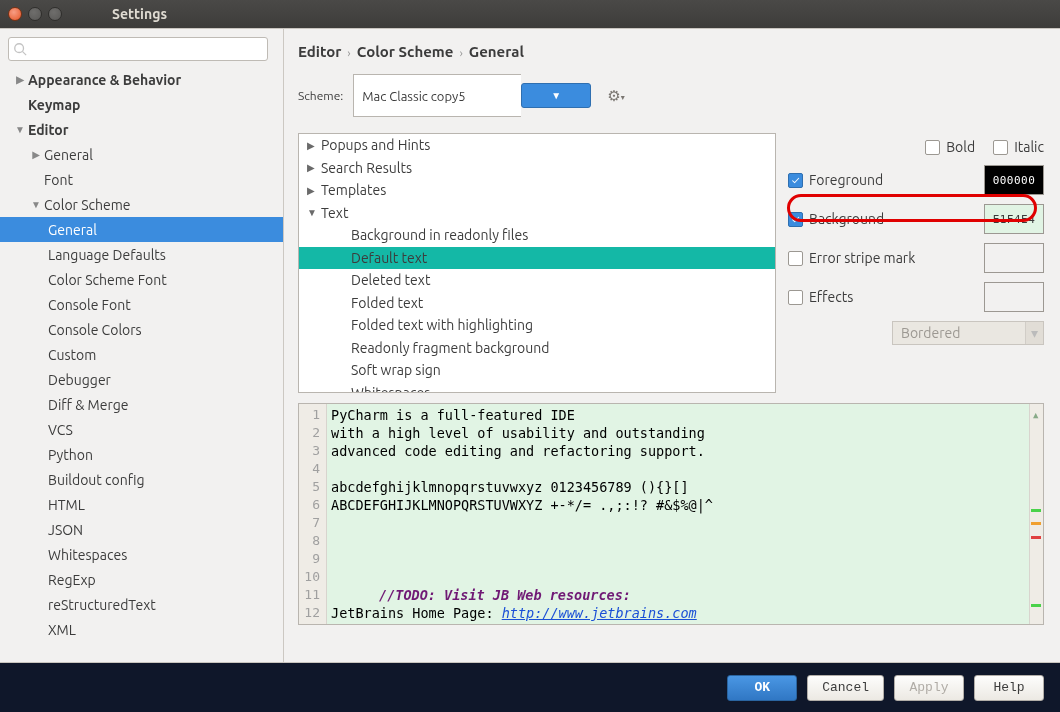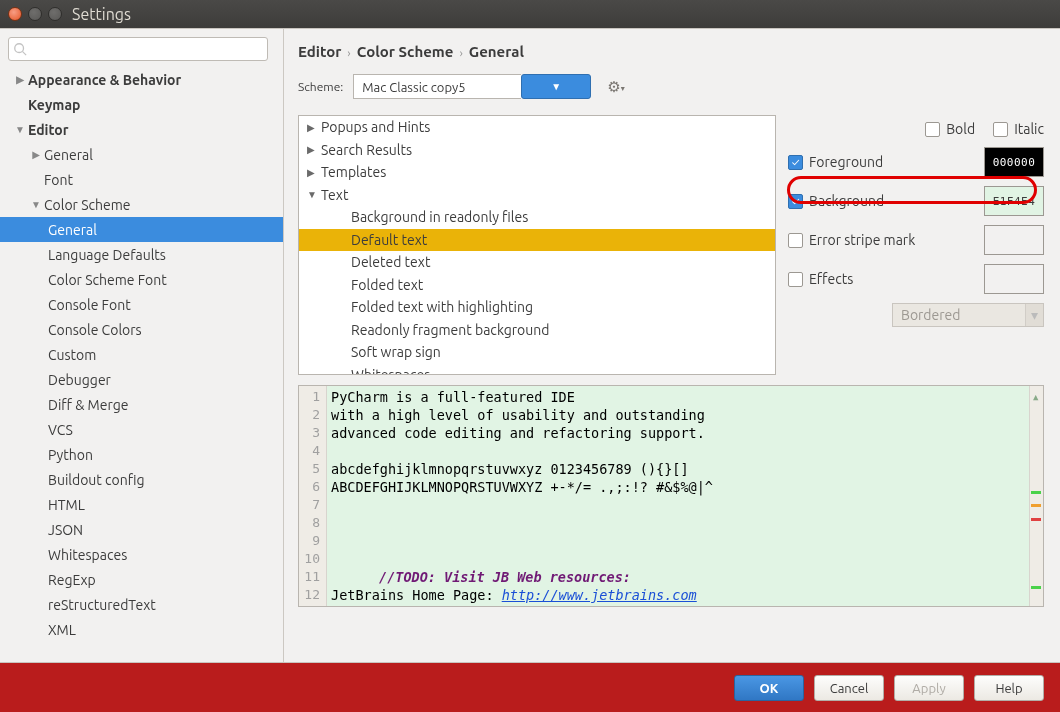--- a/index.html
+++ b/index.html
@@ -4,21 +4,21 @@
 <style>
 * { box-sizing: border-box; margin: 0; padding: 0; }
 body { font-family: "Ubuntu", "Segoe UI", sans-serif; font-size: 13px; background: #f2f1f0; color: #3c3c3c; width: 1060px; height: 712px; overflow: hidden; position: relative; }
 
 
 .titlebar { height: 28px; background: linear-gradient(#4a4947, #3d3c3a); display: flex; align-items: center; padding: 0 8px; color: #dfdbd2; }
 .titlebar .dots { display: flex; gap: 6px; margin-right: 10px; }
 .titlebar .dot { width: 14px; height: 14px; border-radius: 50%; display: inline-block; }
 .dot.close { background: radial-gradient(circle at 40% 35%, #f79d84, #e55627); border:1px solid #7a3113; }
 .dot.min, .dot.max { background: radial-gradient(circle at 40% 35%, #6f6e6c, #595856); border:1px solid #2f2e2c; }
-.titlebar .title { font-weight: normal; font-size: 16px; }
+.titlebar .title { font-weight: bold; font-size: 14px; margin-left: 40px; }
 
 
 .content { display: flex; height: calc(100% - 28px - 50px); border-top: 1px solid #c9c5bf; }
 
 
 .sidebar { width: 284px; border-right: 1px solid #ccc8c2; display: flex; flex-direction: column; padding: 8px 0 0 0; background: #f2f1f0; }
 .search-wrap { padding: 0 8px 6px 8px; }
 .search { width: 260px; height: 24px; border: 1px solid #bfbbb5; border-radius: 3px; background: #fff; display: flex; align-items: center; padding: 0 4px; }
 .search svg { width: 14px; height: 14px; opacity: 0.5; }
 .search input { border: none; outline: none; flex: 1; font-size: 13px; margin-left: 4px; background: transparent; }
@@ -32,32 +32,32 @@
 .tree .indent2 { padding-left: 48px; }
 
 
 .right { flex: 1; display: flex; flex-direction: column; padding: 10px 16px 0 14px; }
 .breadcrumb { font-size: 15px; font-weight: bold; color: #3c3c3c; padding: 4px 0 14px 0; }
 .breadcrumb .sep { color: #999; font-weight: normal; margin: 0 6px; font-size: 12px; }
 
 .scheme-row { display: flex; align-items: center; gap: 10px; padding-bottom: 16px; }
 .scheme-row label { font-size: 12px; }
 .scheme-select { display: flex; align-items: center; }
-.scheme-select .val { width: 168px; height: 25px; border: 1px solid #b9b5af; border-right: none; background: #fff; padding: 0 8px; display: flex; align-items: center; font-size: 13px; }
+.scheme-select .val { width: 168px; height: 43px; border: 1px solid #b9b5af; border-right: none; background: #fff; padding: 0 8px; display: flex; align-items: center; font-size: 13px; }
 .scheme-select .btn { width: 22px; height: 25px; background: #3b8cde; display: flex; align-items: center; justify-content: center; color: #fff; font-size: 10px; border: 1px solid #2f6fb0; }
 .gear { color: #7a7671; font-size: 15px; margin-left: 6px; }
 
 .middle { flex: 1; display: flex; flex-direction: column; min-height: 0; }
 .attr-row { display: flex; gap: 12px; min-height: 0; }
 
 .category-tree { width: 478px; height: 260px; border: 1px solid #b9b5af; background: #fff; overflow: auto; font-size: 14px; }
 .category-tree .cat { display: flex; align-items: center; height: 22.5px; padding-left: 8px; }
 .category-tree .cat .arrow { width: 14px; color: #6a6a6a; font-size: 10px; }
 .category-tree .sub { padding-left: 52px; height: 22.5px; display: flex; align-items: center; }
-.category-tree .sub.selected { background: #eab308; }
+.category-tree .sub.selected { background: #14b8a6; }
 
 .attrs { flex: 1; font-size: 14px; padding-top: 6px; }
 .attrs .toprow { display: flex; justify-content: flex-end; gap: 18px; margin-bottom: 10px; }
 .chk { display: inline-flex; align-items: center; gap: 6px; }
 .chk .box { width: 15px; height: 15px; border: 1px solid #9c9892; border-radius: 2px; background: #fff; display: inline-flex; align-items: center; justify-content: center; font-size: 11px; color: #fff; }
 .chk .box.checked { background: #3b8cde; border-color: #2f6fb0; }
 .attrs .attr-line { display: flex; align-items: center; justify-content: space-between; margin-bottom: 9px; }
 .swatch { width: 60px; height: 30px; border: 1px solid #9c9892; font-family: monospace; font-size: 11px; display: flex; align-items: center; justify-content: center; letter-spacing: 0.5px; }
 .swatch.empty { background: #f2f1f0; }
 .effects-select { width: 152px; height: 24px; border: 1px solid #c9c5bf; background: #eae7e1; color: #9c9892; display: flex; align-items: center; justify-content: space-between; padding: 0 8px; margin-left: auto; margin-top: 6px; }
@@ -69,21 +69,21 @@
 .preview { margin-top: 10px; border: 1px solid #b9b5af; background: #E1F4E4; font-family: "DejaVu Sans Mono", monospace; font-size: 13.5px; line-height: 18px; height: 222px; overflow: hidden; position: relative; display:flex;}
 .gutter { width: 28px; background: #efece6; color: #a0a0a0; text-align: right; padding: 2px 6px 0 0; font-size: 13px; border-right: 1px solid #d8d4ce;}
 .code { padding: 2px 0 0 4px; white-space: pre; color: #000; flex:1;}
 .code .lnk { color: #1a4fd6; font-style: italic; text-decoration: underline; }
 .code .todo { color: #701a75; font-weight: bold; font-style: italic; margin-left: 48px; }
 .scroll-rail { position: absolute; right: 0; top: 0; width: 14px; height: 100%; background: #efece6; border-left:1px solid #d8d4ce;}
 .scroll-rail .mark { position:absolute; right:2px; width:10px; height:3px; }
 .scroll-rail .up { position:absolute; top:2px; left:3px; font-size:9px; color:#8a8; }
 
 
-.footer { height: 50px; border-top: 1px solid #c9c5bf; display: flex; align-items: center; justify-content: flex-end; gap: 10px; padding: 0 16px; background:#b91c1c;}
+.footer { height: 50px; border-top: 1px solid #c9c5bf; display: flex; align-items: center; justify-content: flex-end; gap: 10px; padding: 0 16px; background:#0f172a;font-family:Liberation Mono, monospace;}
 .btn { min-width: 70px; height: 26px; border: 1px solid #b2aea8; border-radius: 3px; background: linear-gradient(#fdfdfc,#ece9e3); display: inline-flex; align-items: center; justify-content: center; font-size: 13px; padding: 0 14px; }
 .btn.primary { background: linear-gradient(#4a97e4,#3077c4); color: #fff; border-color: #2a649f; font-weight: bold; }
 .btn.disabled { color: #b0aca6; }
 </style>
 </head>
 <body>
 
 <div class="titlebar">
   <div class="dots">
     <span class="dot close"></span>

